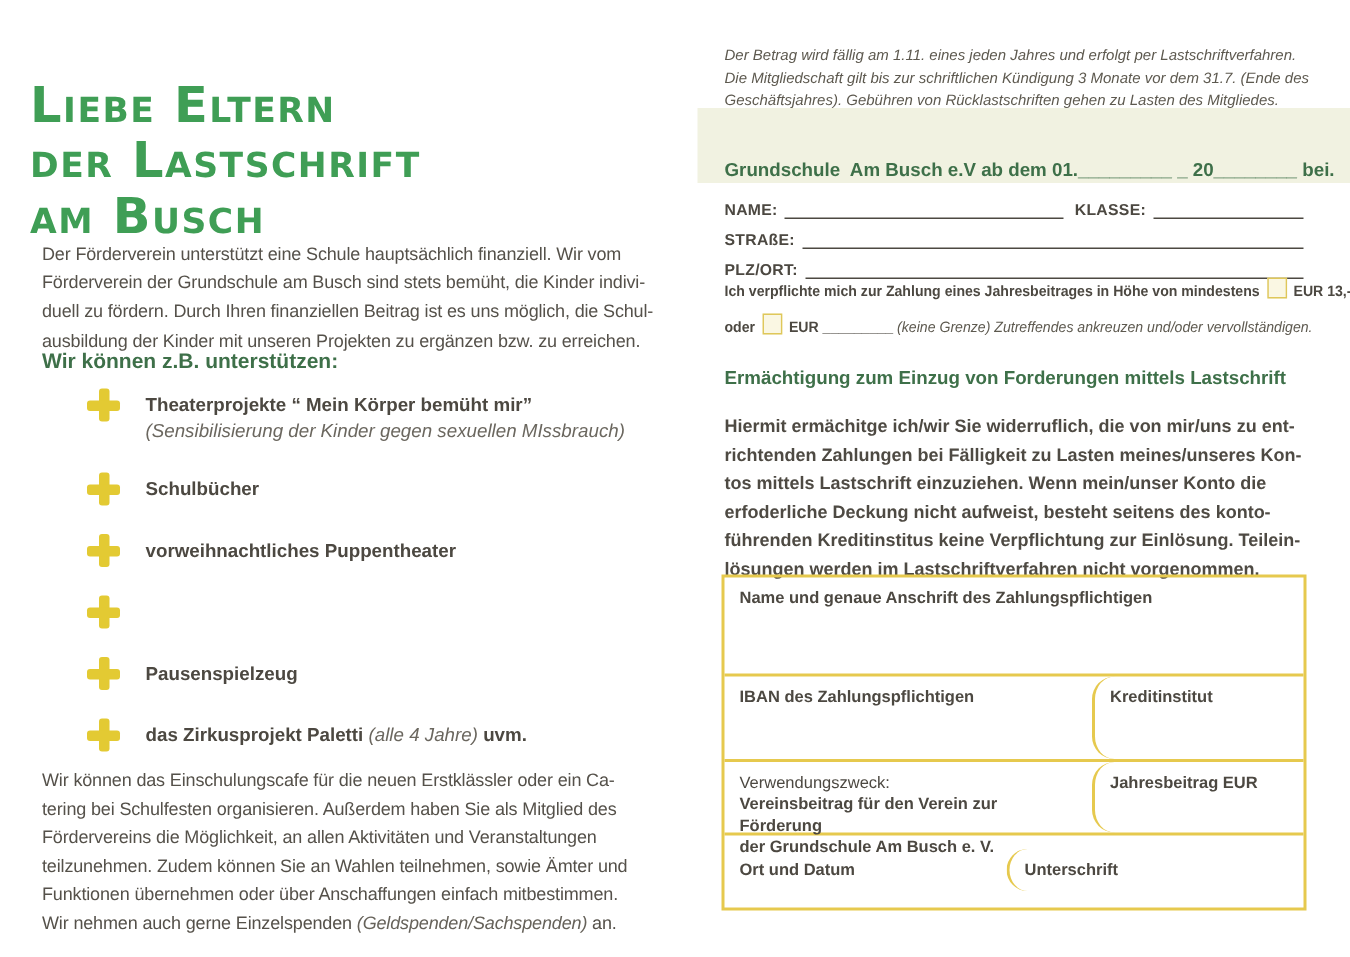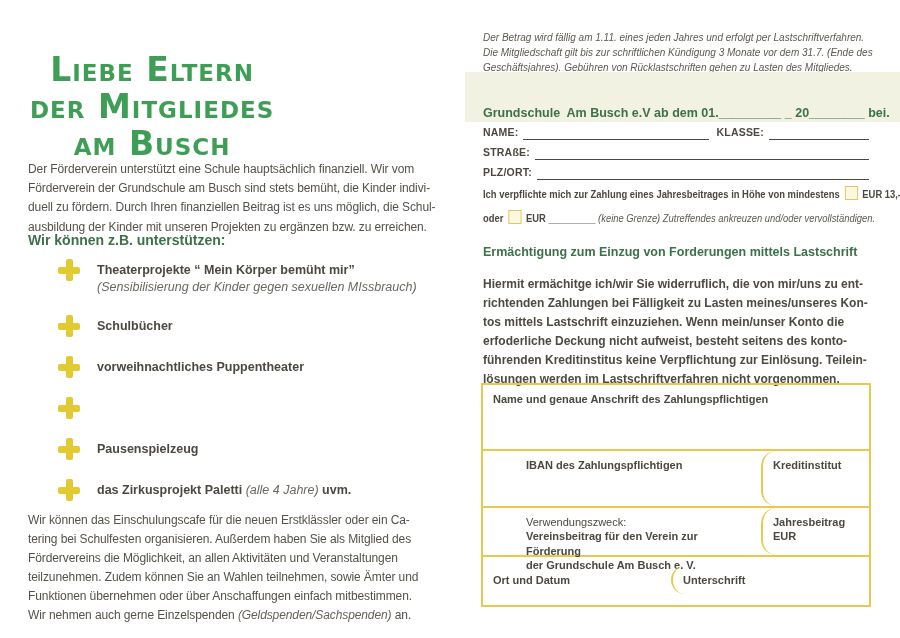--- a/index.html
+++ b/index.html
@@ -2,24 +2,24 @@
 <html><head>
 <meta charset="utf-8">
 <style>
   html,body{margin:0;padding:0;}
   body{
     width:900px;height:638px;background:#ffffff;position:relative;
     font-family:"Liberation Sans", sans-serif;color:#55514a;overflow:hidden;
   }
   
   .title{
-    position:absolute;left:30px;top:30px;
+    position:absolute;left:20px;top:30px;
     font-family:"DejaVu Sans", sans-serif;
     font-weight:bold;font-variant:small-caps;
-    color:#3f9e55;font-size:33px;line-height:1.12;letter-spacing:1px;text-align:center;
+    color:#3f9e55;font-size:33px;line-height:1.12;letter-spacing:1px;
   }
   .intro{
     position:absolute;left:28px;top:148px;width:422px;
     font-size:12px;line-height:1.6;letter-spacing:-0.1px;white-space:pre-line;
   }
   .support-heading{
     position:absolute;left:28px;top:232px;
     color:#3e7049;font-weight:bold;font-size:14px;
   }
   .support-list{position:absolute;left:58px;top:262px;width:390px;}
@@ -41,21 +41,21 @@
     font-size:10px;font-style:italic;color:#5d594f;line-height:1.5;white-space:pre-line;
   }
   .highlight{
     position:absolute;left:465px;top:72px;width:435px;height:50px;background:#f1f2e1;
   }
   .membership{
     position:absolute;left:483px;top:79px;width:410px;
     color:#3e7049;font-weight:bold;font-size:12.5px;line-height:1.85;white-space:pre;
   }
   .form-rows{position:absolute;left:483px;top:126px;width:386px;}
-  .form-row{display:flex;align-items:flex-start;height:20px;}
+  .form-row{display:flex;align-items:flex-end;height:20px;}
   .form-label{font-weight:bold;font-size:10.5px;color:#4c4841;padding-right:5px;letter-spacing:0.2px;white-space:nowrap;}
   .form-label.second{padding-left:8px;}
   .blank-line{flex:1;border-bottom:1.6px solid #4c4841;height:13px;}
   .blank-line.short{flex:none;width:100px;}
   .pledge{
     position:absolute;left:483px;top:184px;width:420px;
     font-size:10px;font-weight:bold;color:#4c4841;
     transform:scaleX(0.94);transform-origin:left top;
   }
   .pledge-row{white-space:nowrap;height:24px;line-height:22px;}
@@ -79,32 +79,32 @@
     font-size:11px;color:#4c4841;font-weight:bold;
   }
   .t-row{display:flex;box-sizing:border-box;}
   .t-row + .t-row{border-top:2px solid #e6c94e;}
   .t-cell{box-sizing:border-box;padding:7px 10px;line-height:1.3;border-radius:15px;}
   .t-cell.rt{border-left:2px solid #e6c94e;flex:1;}
   .r1{height:64px;}
   .r2{height:57px;}
   .r3{height:49px;}
   .r4{height:48px;align-items:center;}
-  .w245{width:245px;flex:none;margin-left:33px;}
+  .w245{width:245px;flex:none;}
   .w188{width:188px;flex:none;}
   .purpose-label{font-weight:normal;}
   .purpose-value{white-space:pre-line;}
 </style>
 </head>
 <body>
 
 <div>
 
   <h1 class="title"><span>Liebe Eltern</span><br>
-    <span>der Mitgliedes</span><br>
+    <span>der Lastschrift</span><br>
     <span>am Busch</span>
   </h1>
 
   <p class="intro">Der Förderverein unterstützt eine Schule hauptsächlich finanziell. Wir vom
 Förderverein der Grundschule am Busch sind stets bemüht, die Kinder indivi-
 duell zu fördern.  Durch Ihren finanziellen Beitrag ist es uns möglich, die Schul-
 ausbildung der Kinder mit unseren Projekten zu ergänzen bzw. zu erreichen.</p>
 
   <div class="support-heading">Wir können z.B. unterstützen:</div>
 

